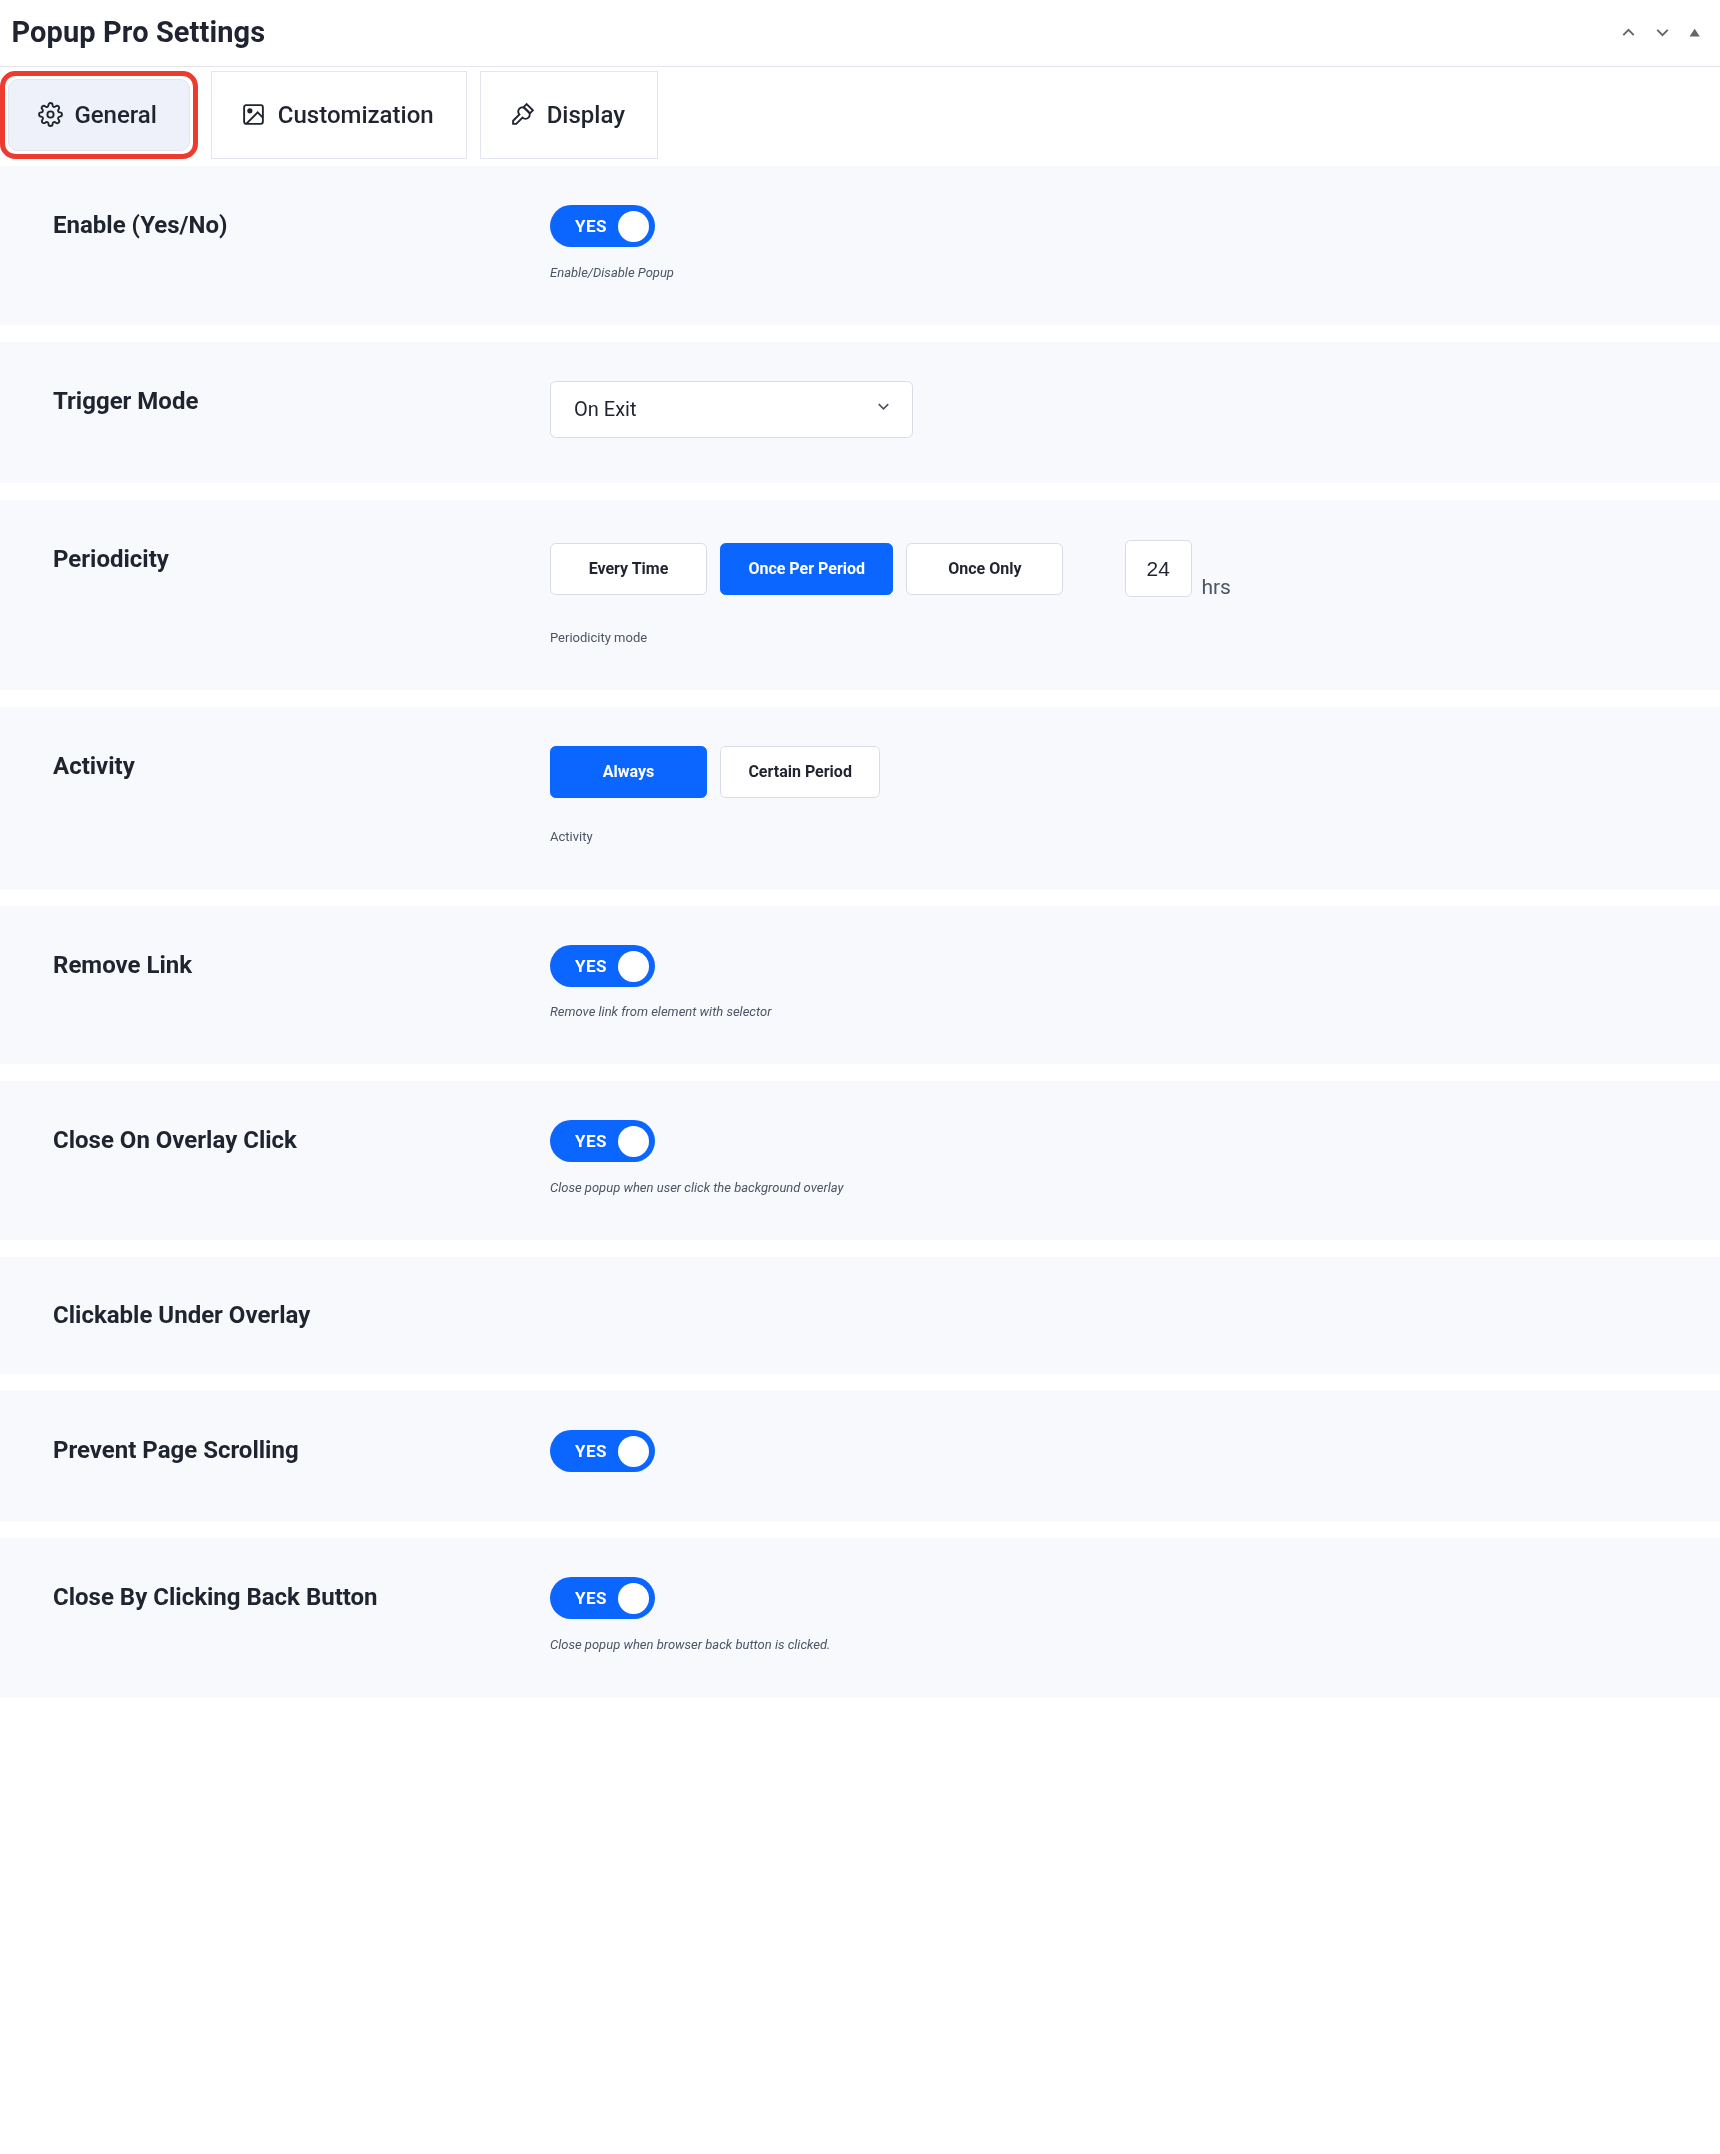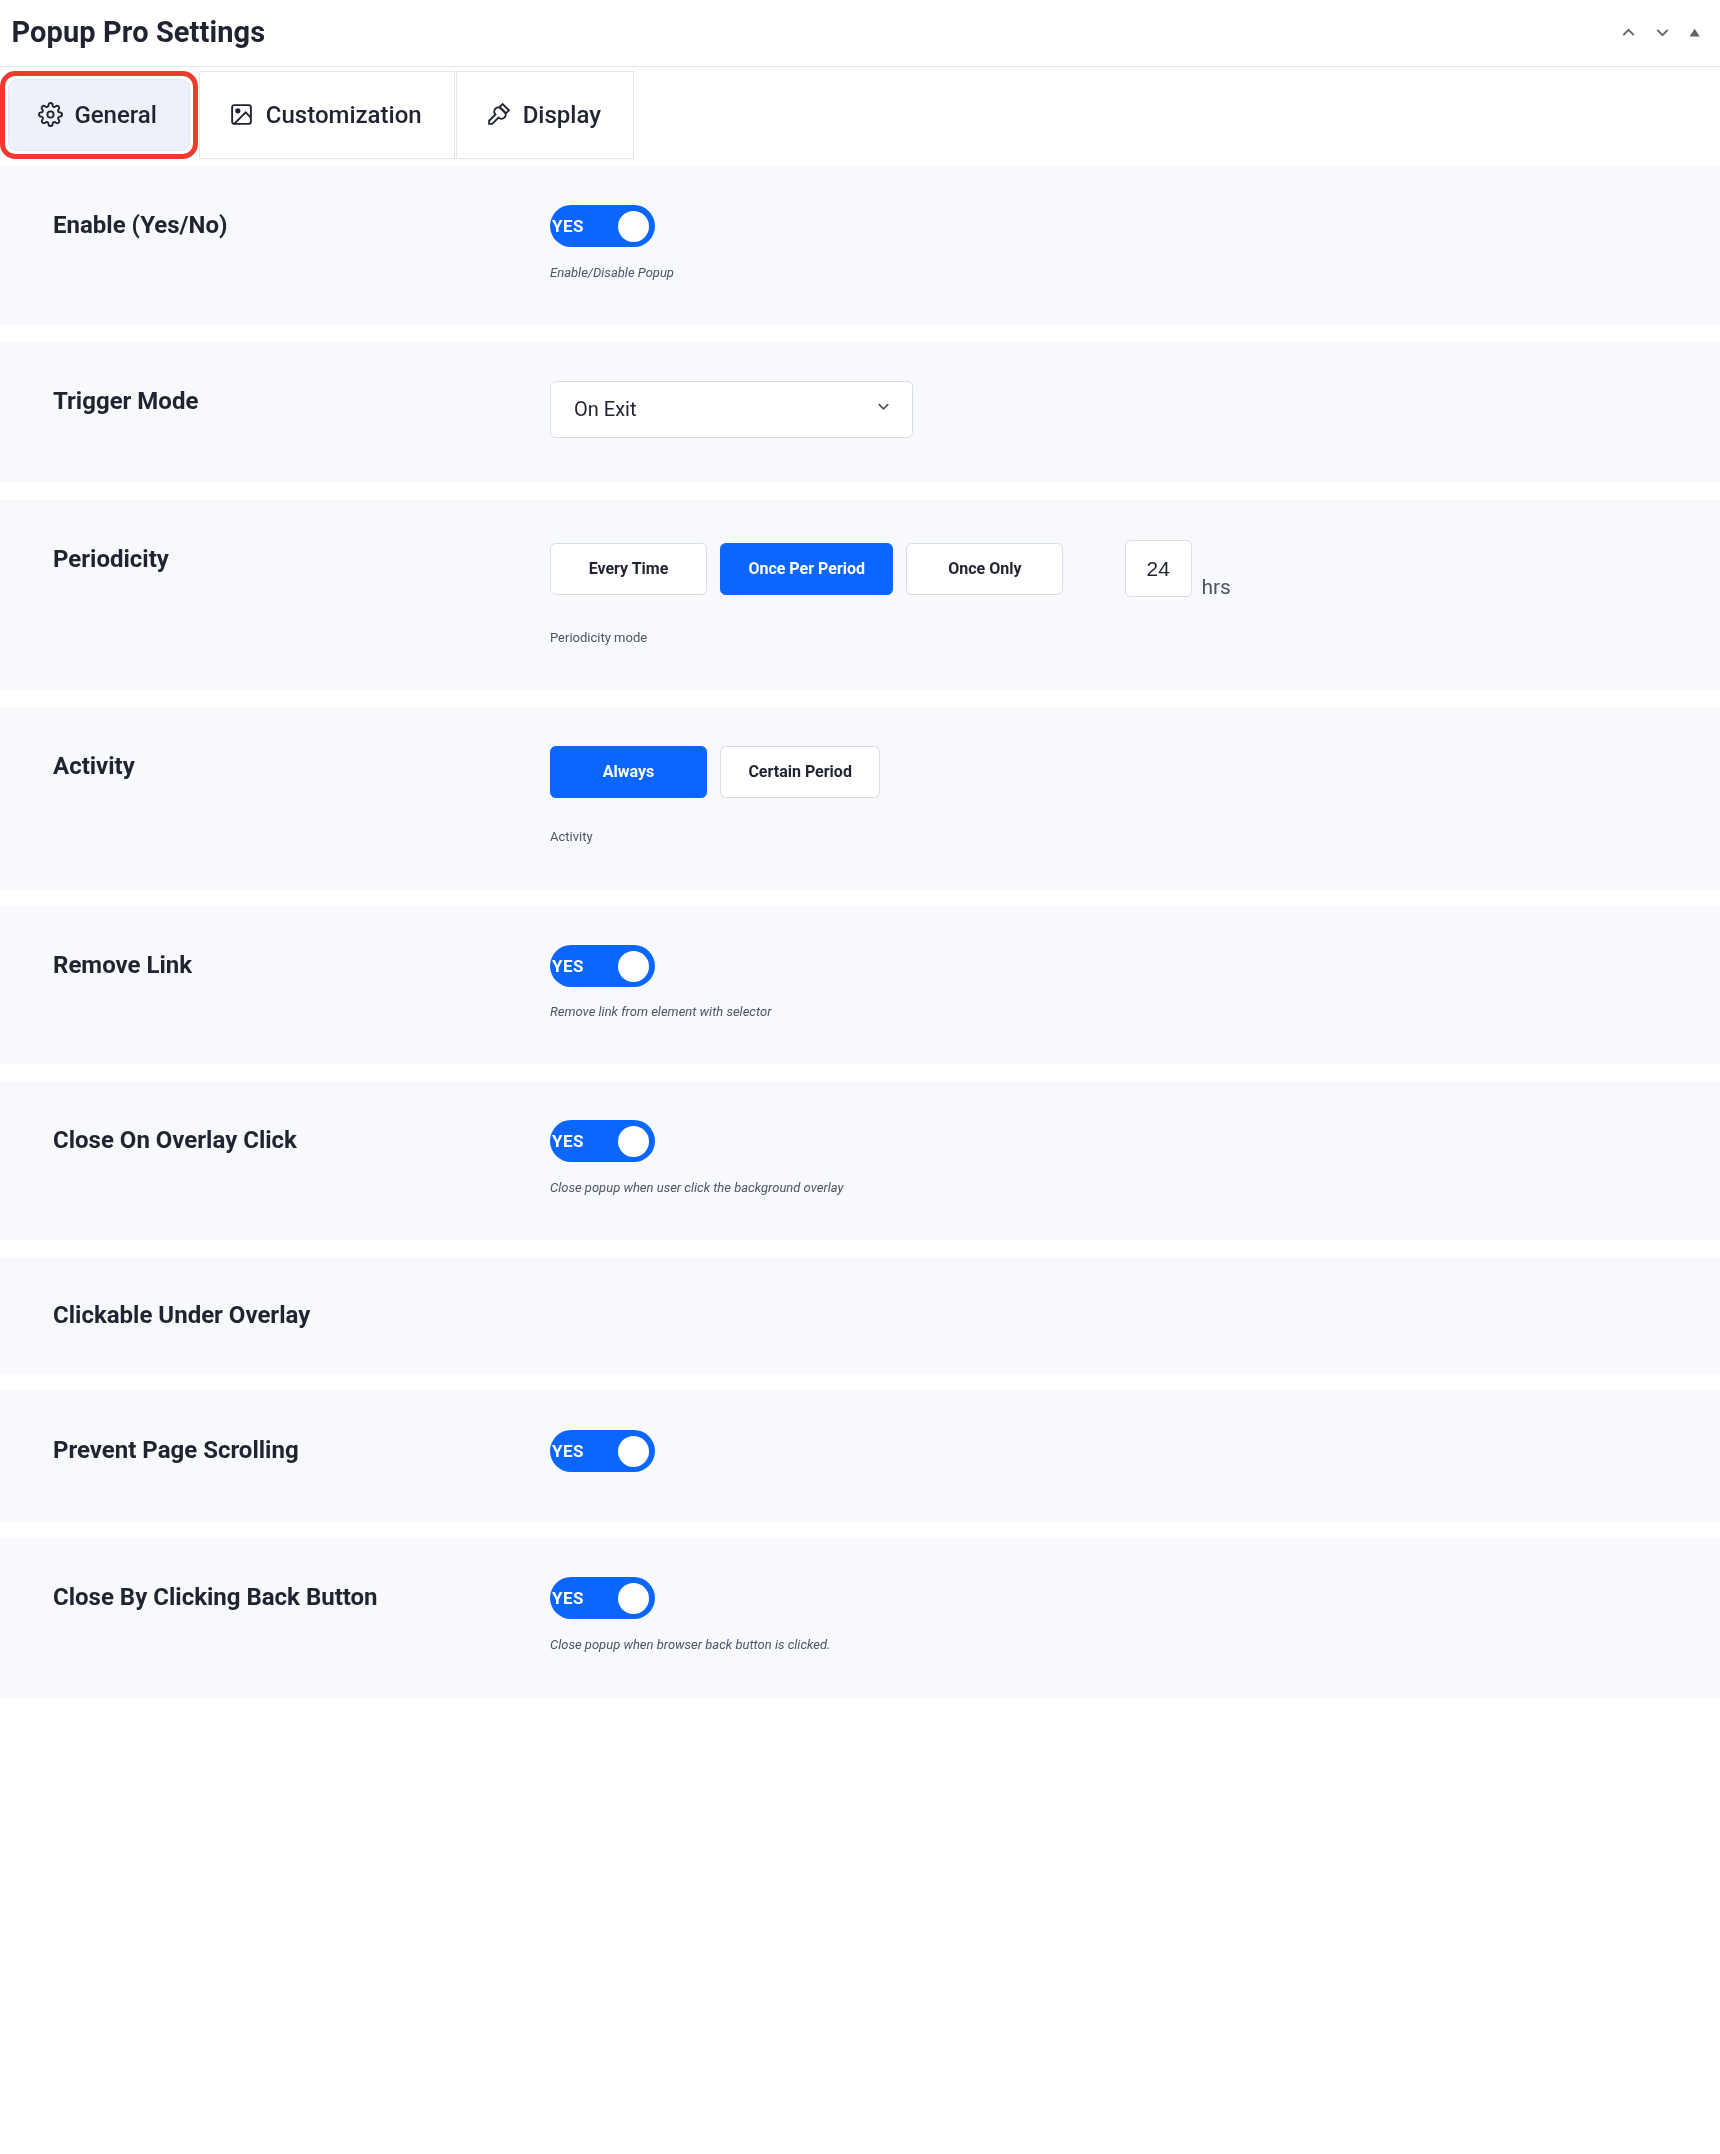--- a/index.html
+++ b/index.html
@@ -22,21 +22,21 @@
 
   .header{display:flex;align-items:center;justify-content:space-between;padding:15.3px 19px 17px 11.5px;}
   .header h1{margin:0;font-size:29px;font-weight:700;letter-spacing:0.1px;}
   .header-actions{display:flex;gap:13.4px;align-items:center;}
   .hdr-btn{color:#101420;opacity:.65;display:inline-flex;}
   .hdr-btn svg{width:21px;height:21px;}
   .hdr-btn.small svg{width:15.3px;height:15.3px;}
 
   .divider{height:1px;background:var(--tab-border);}
 
-  .tabs{display:flex;gap:1px;padding:0;margin:3.8px 0 0 0;}
+  .tabs{display:flex;gap:13px;padding:0;margin:3.8px 0 0 0;}
   .tab{display:flex;align-items:center;gap:11.5px;padding:21px 32.5px 21px 29px;border:1px solid var(--tab-border);background:#fff;font-size:24px;font-weight:500;color:var(--text);cursor:pointer;position:relative;}
   .tab.active{background:#eef1f9;border-color:var(--tab-border);}
   .tab .tab-ic{display:inline-flex;}
   .tab .tab-ic svg{width:25px;height:25px;}
   .tab-highlight{border:5.7px solid var(--highlight);border-radius:15.3px;padding:2.9px;display:inline-flex;}
   .tab-highlight .tab{border-radius:9.6px;}
 
   .panels{margin-top:7.6px;}
   .panel{background:var(--panel);border:1px solid var(--panel);margin-bottom:17px;padding:38px 44px 44px 52px;}
   .row{display:flex;align-items:flex-start;}
@@ -44,21 +44,21 @@
   .label{font-size:24px;font-weight:700;color:var(--text);}
   .ctrl-col{flex:1;}
 
   .toggle{width:105px;height:42px;border-radius:38px;position:relative;display:inline-flex;align-items:center;cursor:pointer;}
   .toggle.on{background:var(--blue);}
   .toggle.off{background:var(--toggle-off);}
   .toggle .knob{width:31px;height:31px;background:#fff;border-radius:50%;position:absolute;top:5.7px;}
   .toggle.on .knob{right:5.7px;}
   .toggle.off .knob{left:5.7px;}
   .toggle .tlabel{font-size:17px;font-weight:700;letter-spacing:0.5px;color:#fff;position:absolute;top:50%;transform:translateY(-50%);}
-  .toggle.on .tlabel{left:2px;}
+  .toggle.on .tlabel{left:25px;}
   .toggle.off .tlabel{right:17px; color:#f6f7fb;}
 
   .hint{font-size:13px;font-style:italic;color:var(--hint);margin-top:13.4px;}
   .hint.plain{font-style:normal;}
   .hint.red{color:var(--red-text);font-style:normal;margin-top:21px;font-size:21px;}
 
   .select{width:363px;height:57px;border:1px solid var(--input-border);border-radius:5.7px;background:#fff;display:flex;align-items:center;justify-content:space-between;padding:0 19px 0 23px;font-size:20px;color:var(--text);cursor:pointer;}
   .select svg{width:19px;height:19px;opacity:.8;}
 
   .seg-group{display:flex;gap:13.4px;align-items:center;}

